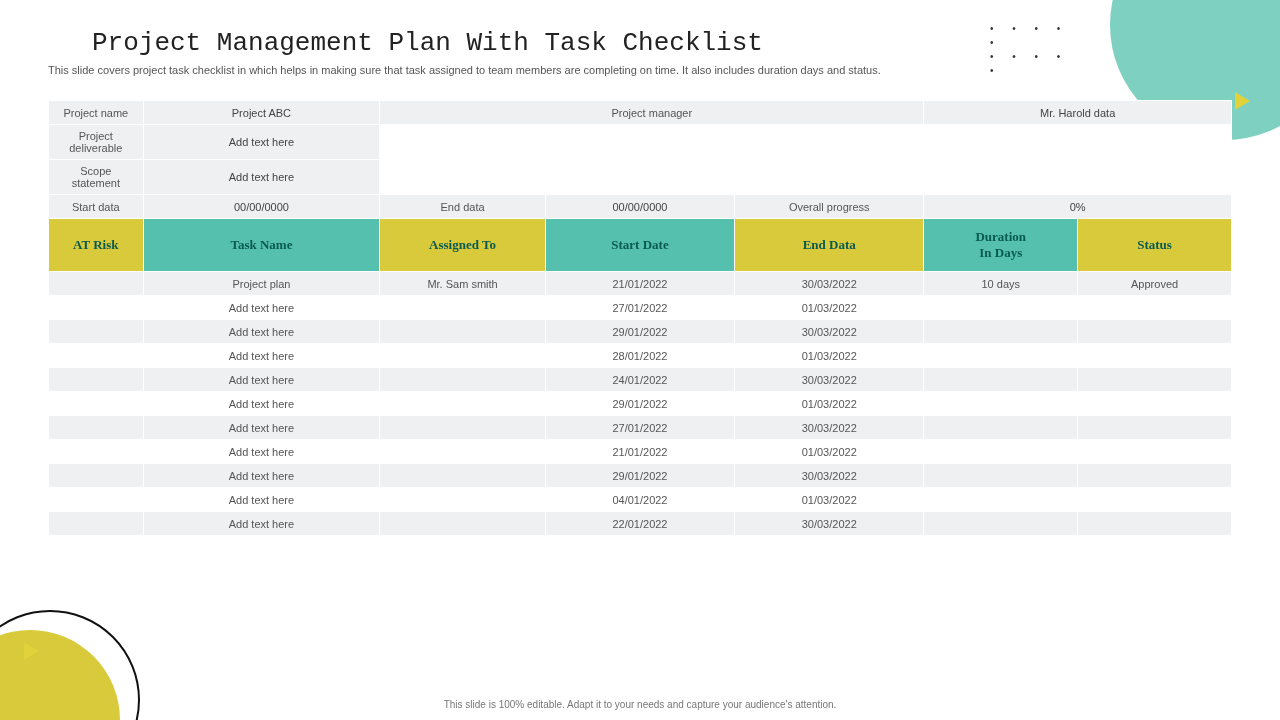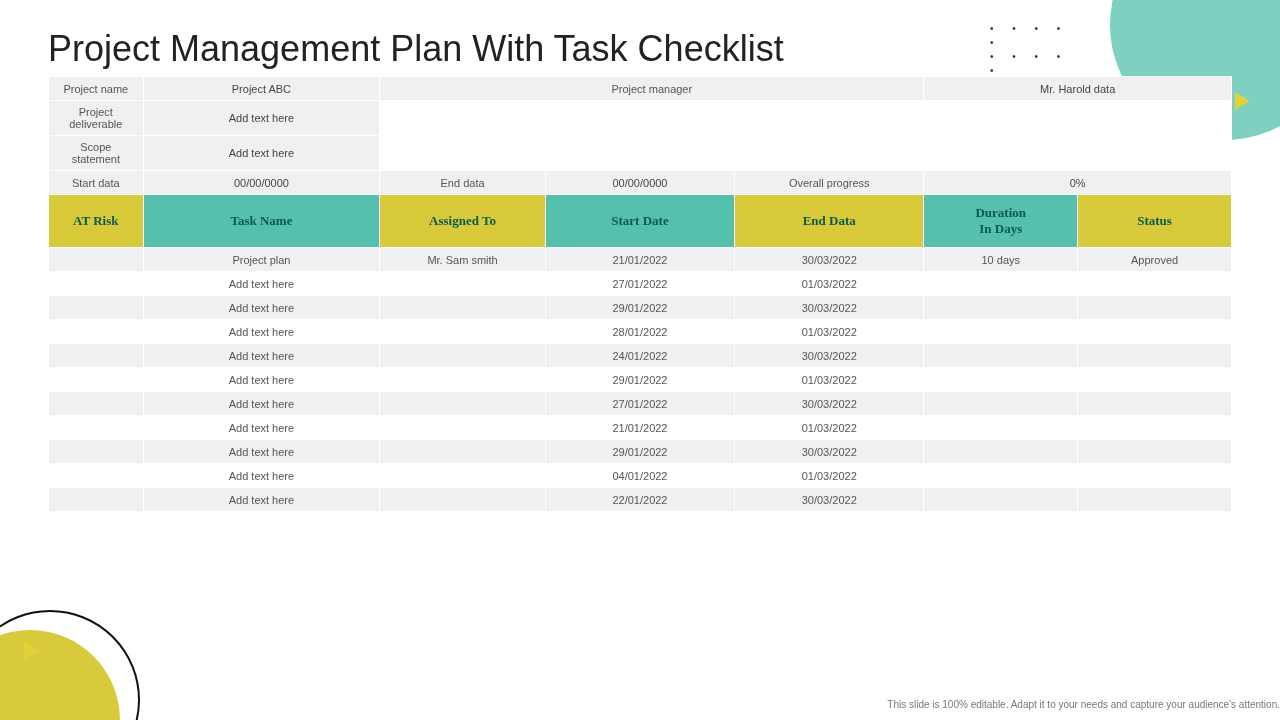--- a/index.html
+++ b/index.html
@@ -28,23 +28,24 @@
     position: absolute; bottom: -90px; left: -60px; width: 180px; height: 180px;
     background: #d8ca3a; border-radius: 50%;
   }
   .blob-bottom-border {
     position: absolute; bottom: -70px; left: -40px; width: 180px; height: 180px;
     border: 2px solid #111; border-radius: 50%; background: transparent;
   }
 
   .page { position: relative; padding: 28px 48px 0 48px; }
   h1 {
-    font-family: Liberation Sans, sans-serif;
-    font-weight: 400; font-size: 36px; color: #222;
+    font-family: Liberation Mono, monospace;
+    font-weight: 400; font-size: 26px; color: #222;
     margin-bottom: 6px;
+    margin-left: 44px;
   }
   .subtitle { font-size: 11px; color: #555; margin-bottom: 24px; }
 
   table { border-collapse: collapse; width: 100%; table-layout: fixed; }
   td, th {
     border: 1px solid #fff; background: #eef0f1;
     font-size: 11px; text-align: center; padding: 5px 6px;
     height: 24px; vertical-align: middle;
   }
   .meta td.blank { background: #fff; border: none; }
@@ -58,35 +59,36 @@
   }
   tr.colhdr th.yellow { background: #d8ca3a; }
   tr.colhdr th.teal   { background: #54c0ad; }
 
   tbody.tasks td { color: #555; }
   tr.rowA td { background: #eef0f1; }
   tr.rowB td { background: #ffffff; }
 
   .footer {
     position: absolute; bottom: 10px; left: 0; right: 0;
-    text-align: right; font-size: 10px; color: #777;
+    text-align: center; font-size: 10px; color: #777;
   }
 </style>
 </head>
 <body>
 
 <div class="blob-top"></div>
 <div class="dots-top">• • • • •<br>• • • • •</div>
 <div class="tri-right"></div>
 <div class="blob-bottom"></div>
 <div class="blob-bottom-border"></div>
 <div class="tri-left"></div>
 
 <div class="page">
   <h1>Project Management Plan With Task Checklist</h1>
+  <div class="subtitle">This slide covers project task checklist in which helps in making sure that task assigned to team members are completing on time. It also includes duration days and status.</div>
 
   <table>
     <colgroup>
       <col style="width:8%">
         <col style="width:20%">
         <col style="width:14%">
       <col style="width:16%">
         <col style="width:16%">
         <col style="width:13%">
         <col style="width:13%">

